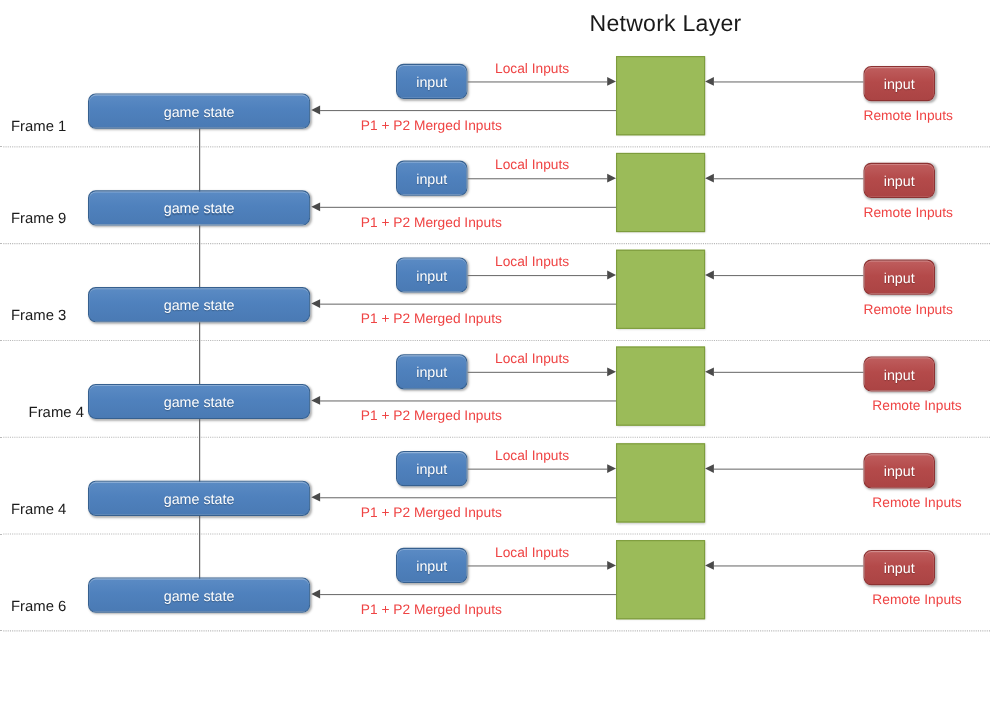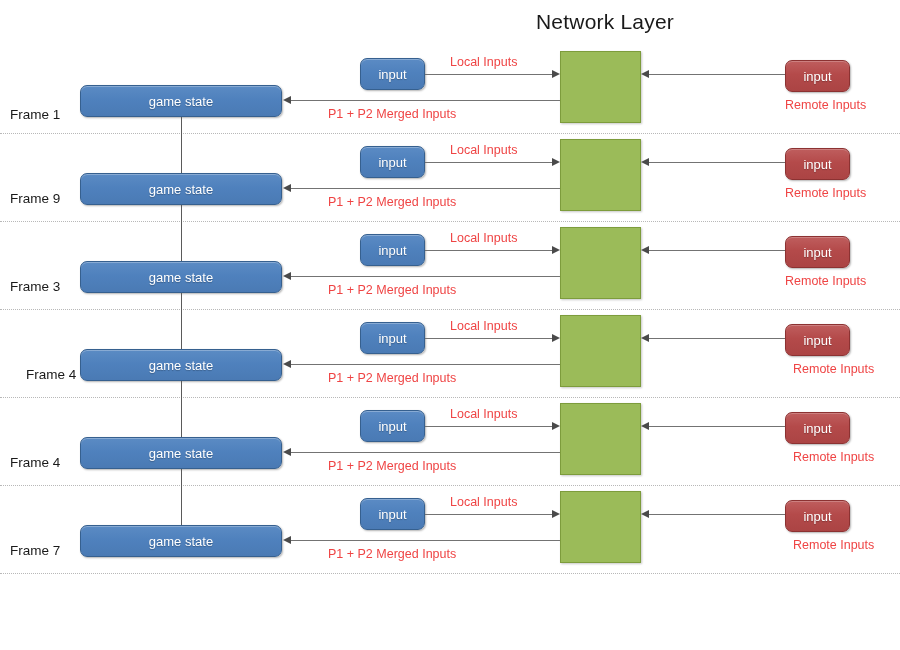--- a/index.html
+++ b/index.html
@@ -285,21 +285,21 @@
         <div class="arrow arrow-left" style="left: 283px; top: 51px;"></div>
         <div class="edge-label" style="left: 328px; top: 62px;">P1 + P2 Merged Inputs</div>
         <div class="hline" style="left: 649px; top: 29px; width: 136px;"></div>
         <div class="arrow arrow-left" style="left: 641px; top: 25px;"></div>
         <div class="edge-label" style="left: 793px; top: 53px;">Remote Inputs</div>
       </div>
       <div class="frame-divider" style="top: 485px;"></div>
       <div class="vline" style="left: 181px; top: 469px; height: 72px;"></div>
       <div class="arrow arrow-down" style="left: 177px; top: 541px;"></div>
       <div class="frame-row" style="top: 485px;">
-        <div class="frame-label" style="top: 58px;">Frame 7</div>
+        <div class="frame-label" style="top: 58px;">Frame 6</div>
         <div class="box box-gamestate" style="top: 40px;">
           <span>game state</span>
         </div>
         <div class="box box-local-input" style="top: 13px;">
           <span>input</span>
         </div>
         <div class="box-network" style="top: 6px; height: 72px;"></div>
         <div class="box box-remote-input" style="top: 15px;">
           <span>input</span>
         </div>

